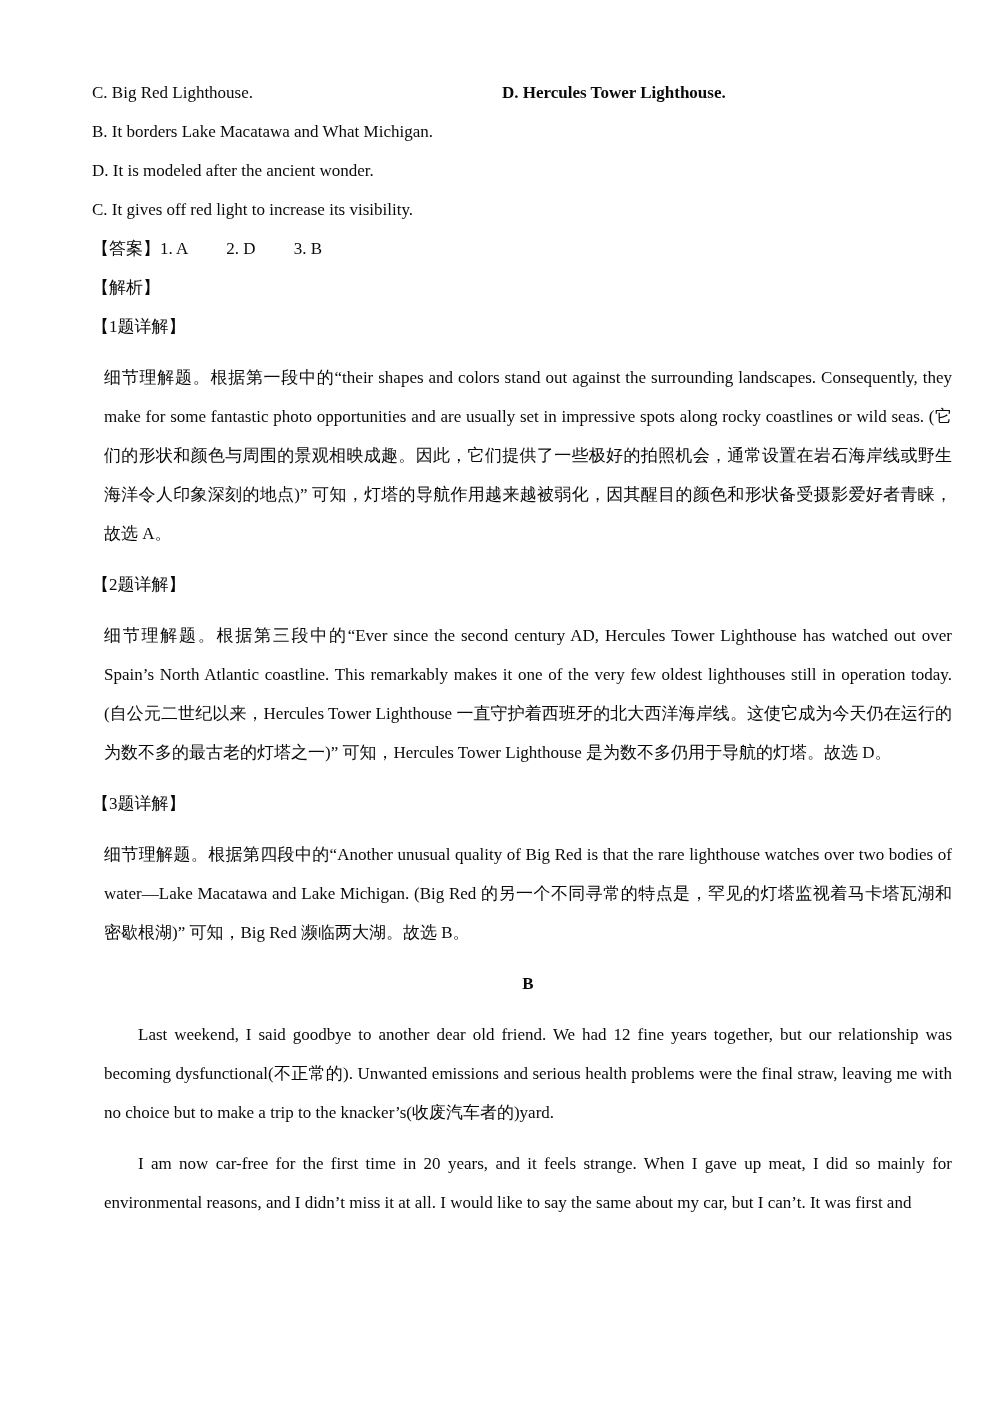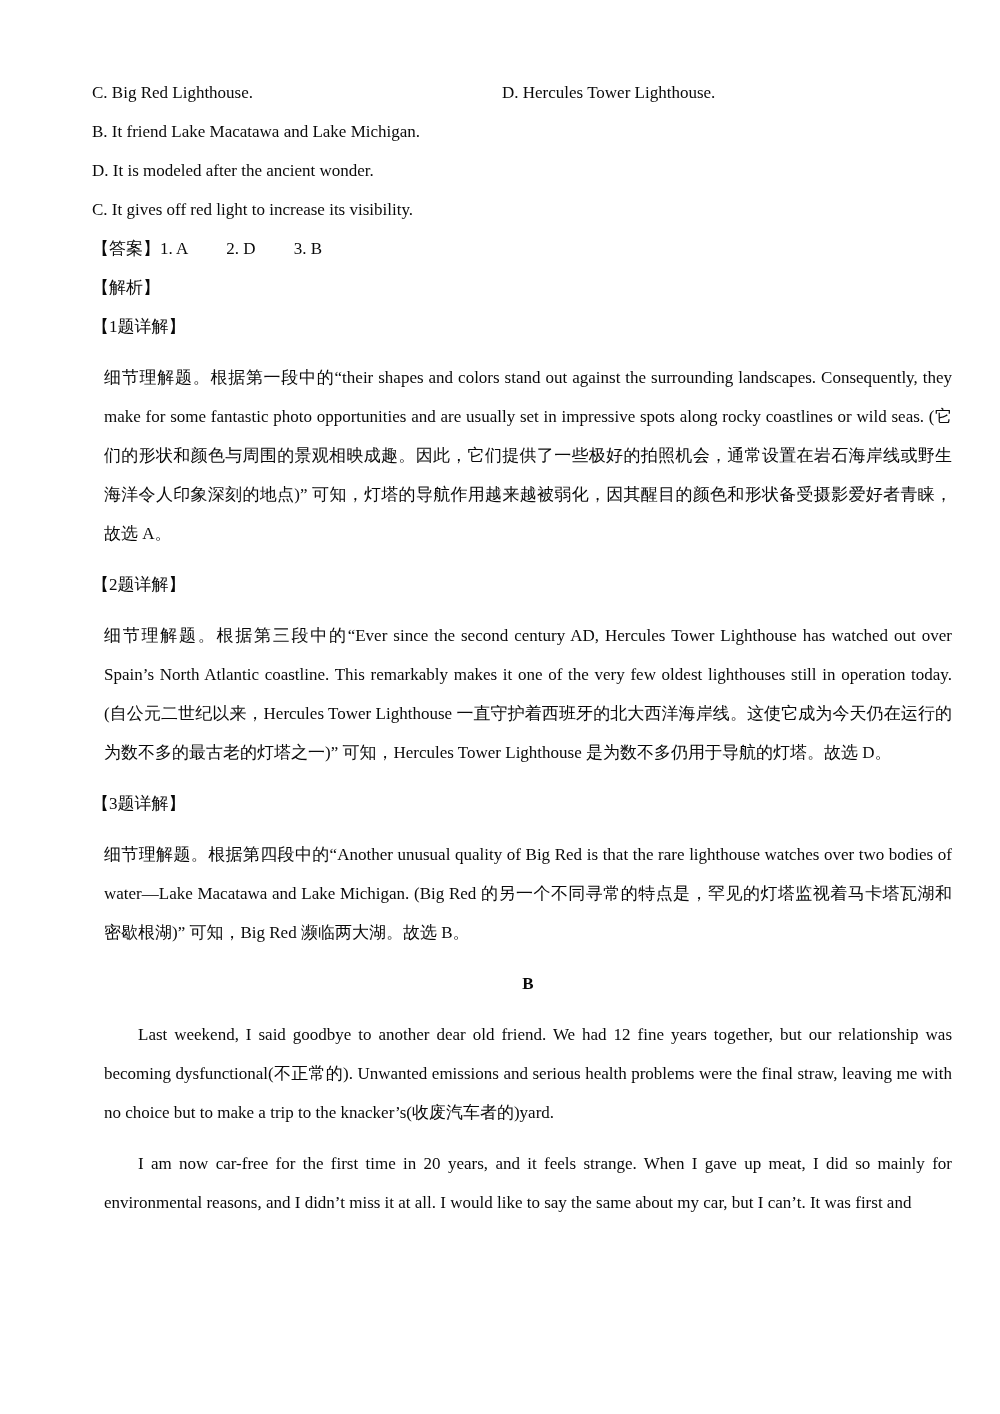--- a/index.html
+++ b/index.html
@@ -27,20 +27,21 @@
   }
   .cols {
     display: flex;
     flex-direction: row;
   }
   .col-left {
     flex: 0 0 410px;
   }
   .col-right {
     flex: 1 1 auto;
+    font-weight: bold;
   }
   .answer-line .ans {
     display: inline-block;
     margin-right: 38px;
     text-align: center;
   }
   .para {
     margin: 12px;
     text-align: justify;
   }
@@ -56,21 +57,21 @@
 <body>
 
 <div class="page">
 
   <div class="line cols">
     <span class="col-left">C. Big Red Lighthouse.</span>
     <span class="col-right">D. Hercules Tower Lighthouse.</span>
   </div>
 
 
-  <div class="line">B. It friend Lake Macatawa and Lake Michigan.</div>
+  <div class="line">B. It borders Lake Macatawa and What Michigan.</div>
   <div class="line">D. It is modeled after the ancient wonder.</div>
   <div class="line">C. It gives off red light to increase its visibility.</div>
 
   <div class="line answer-line">
     <span>【答案】</span><span class="ans">1. A</span><span class="ans">2. D</span><span class="ans">3. B</span>
   </div>
 
   <div class="line">【解析】</div>
 
 

